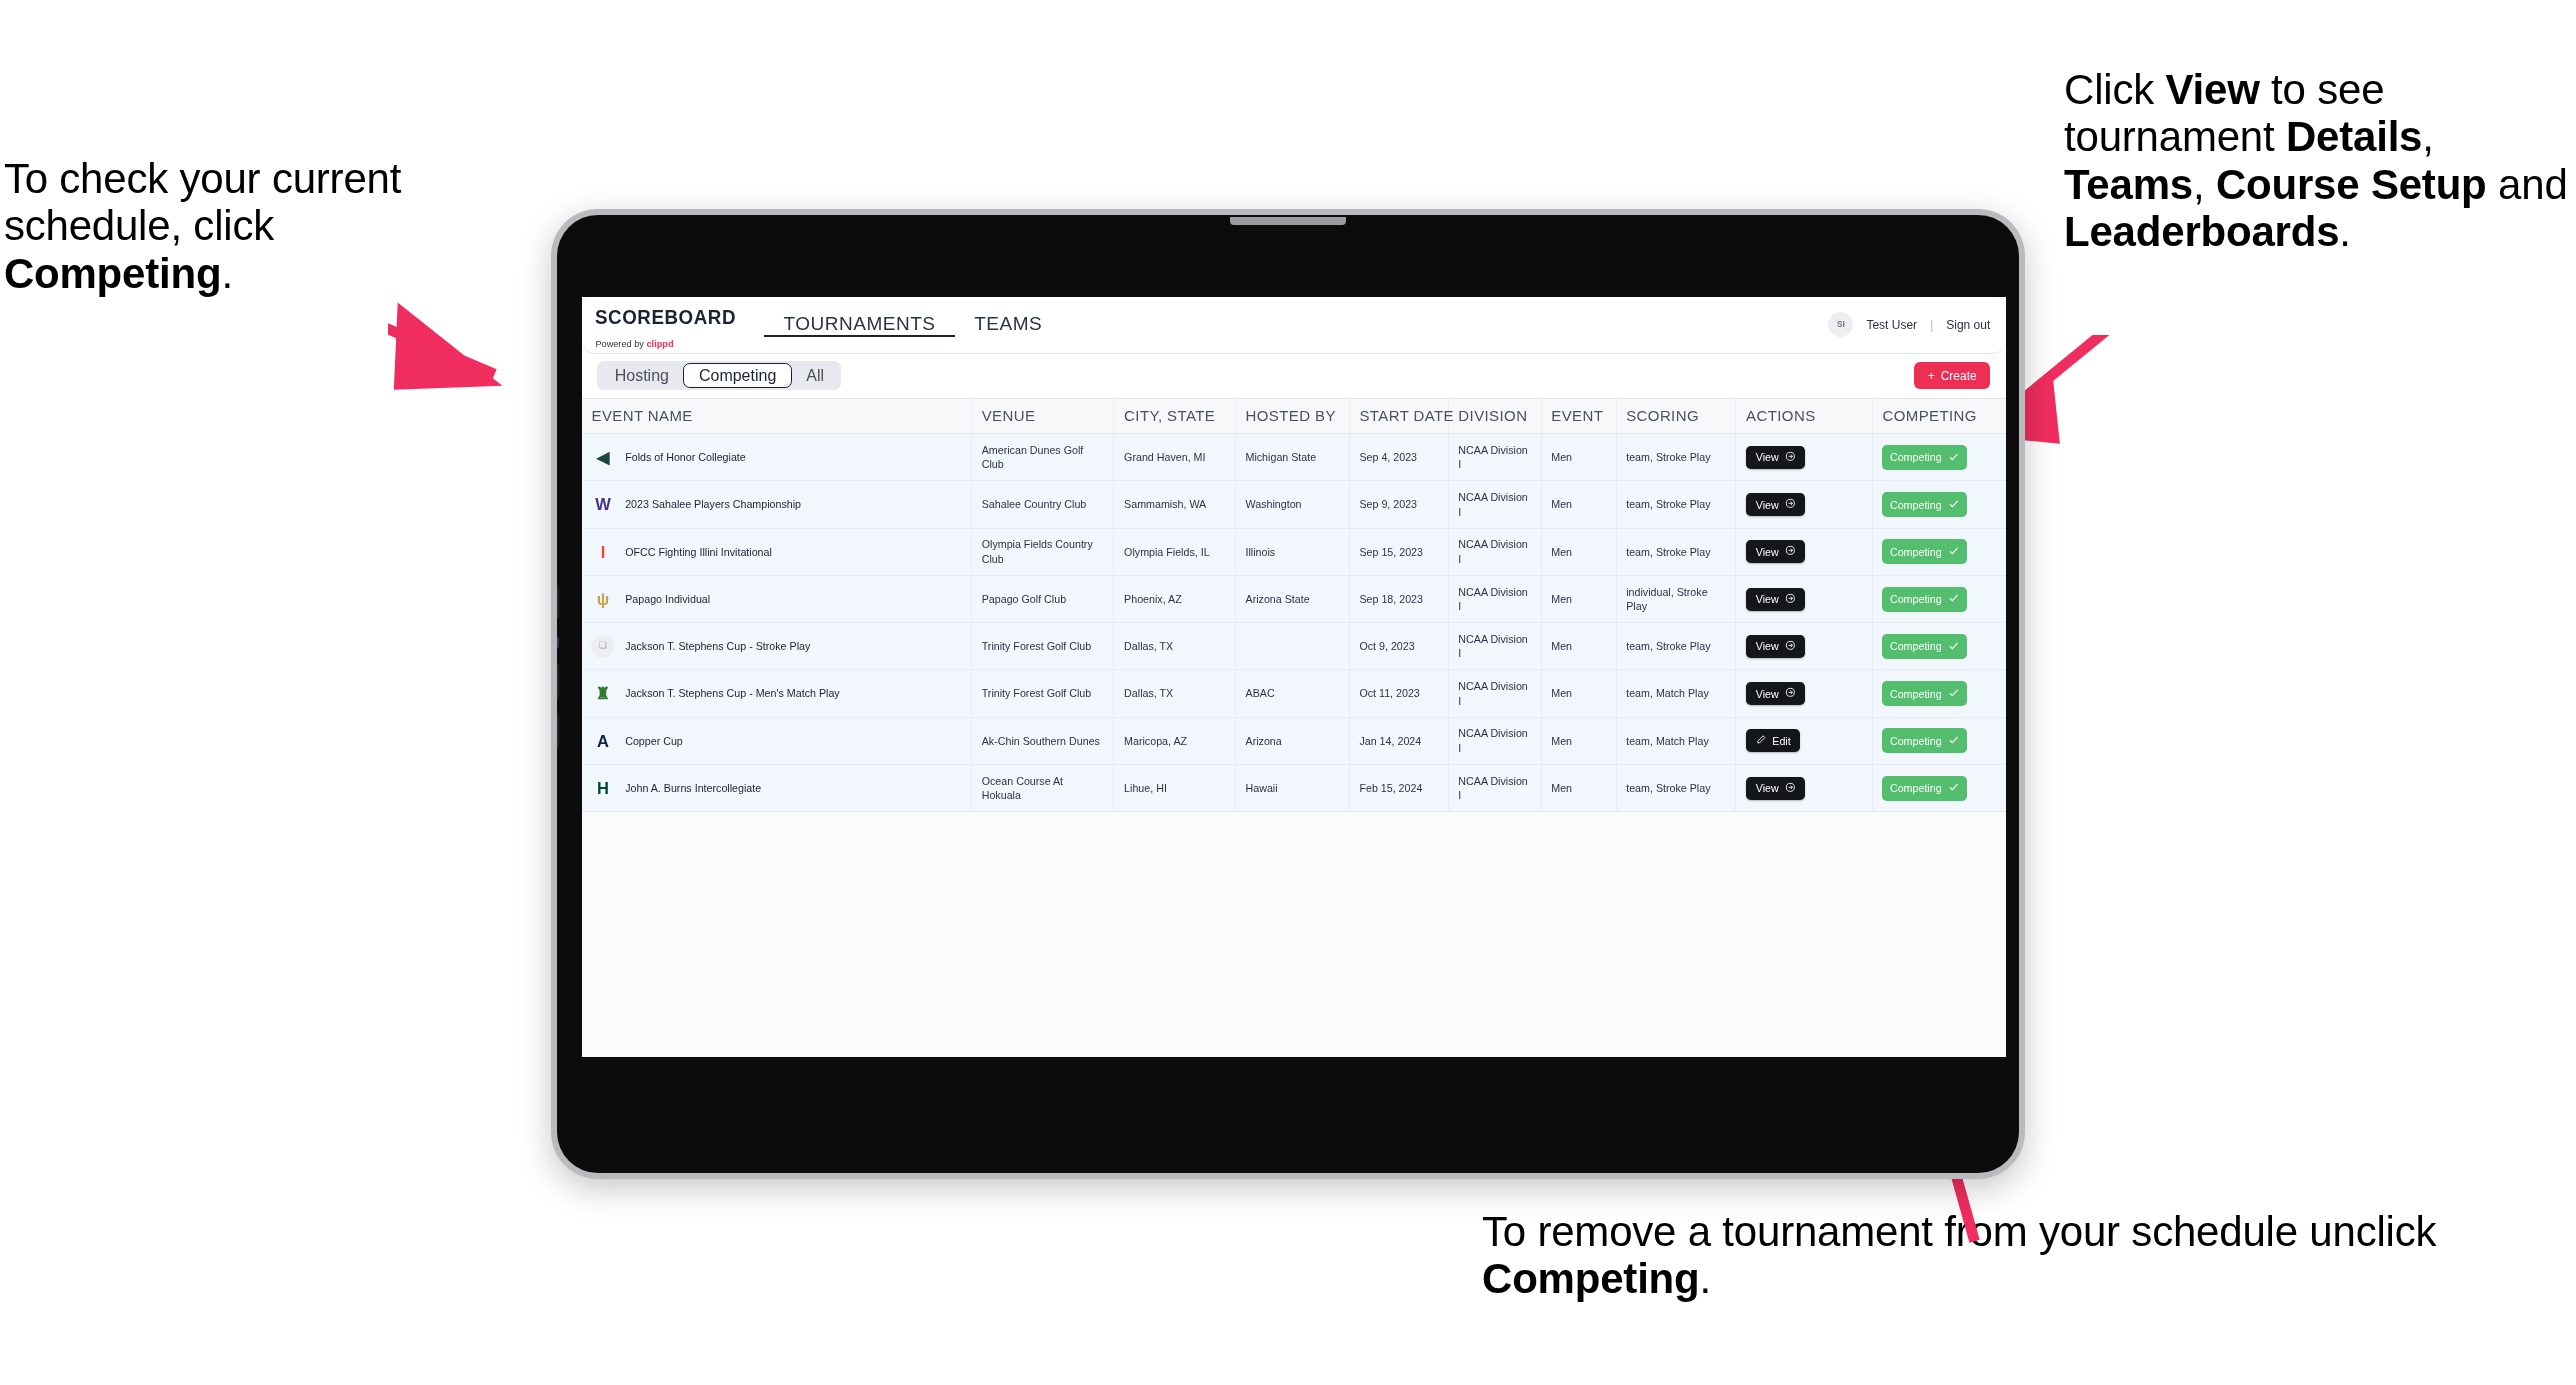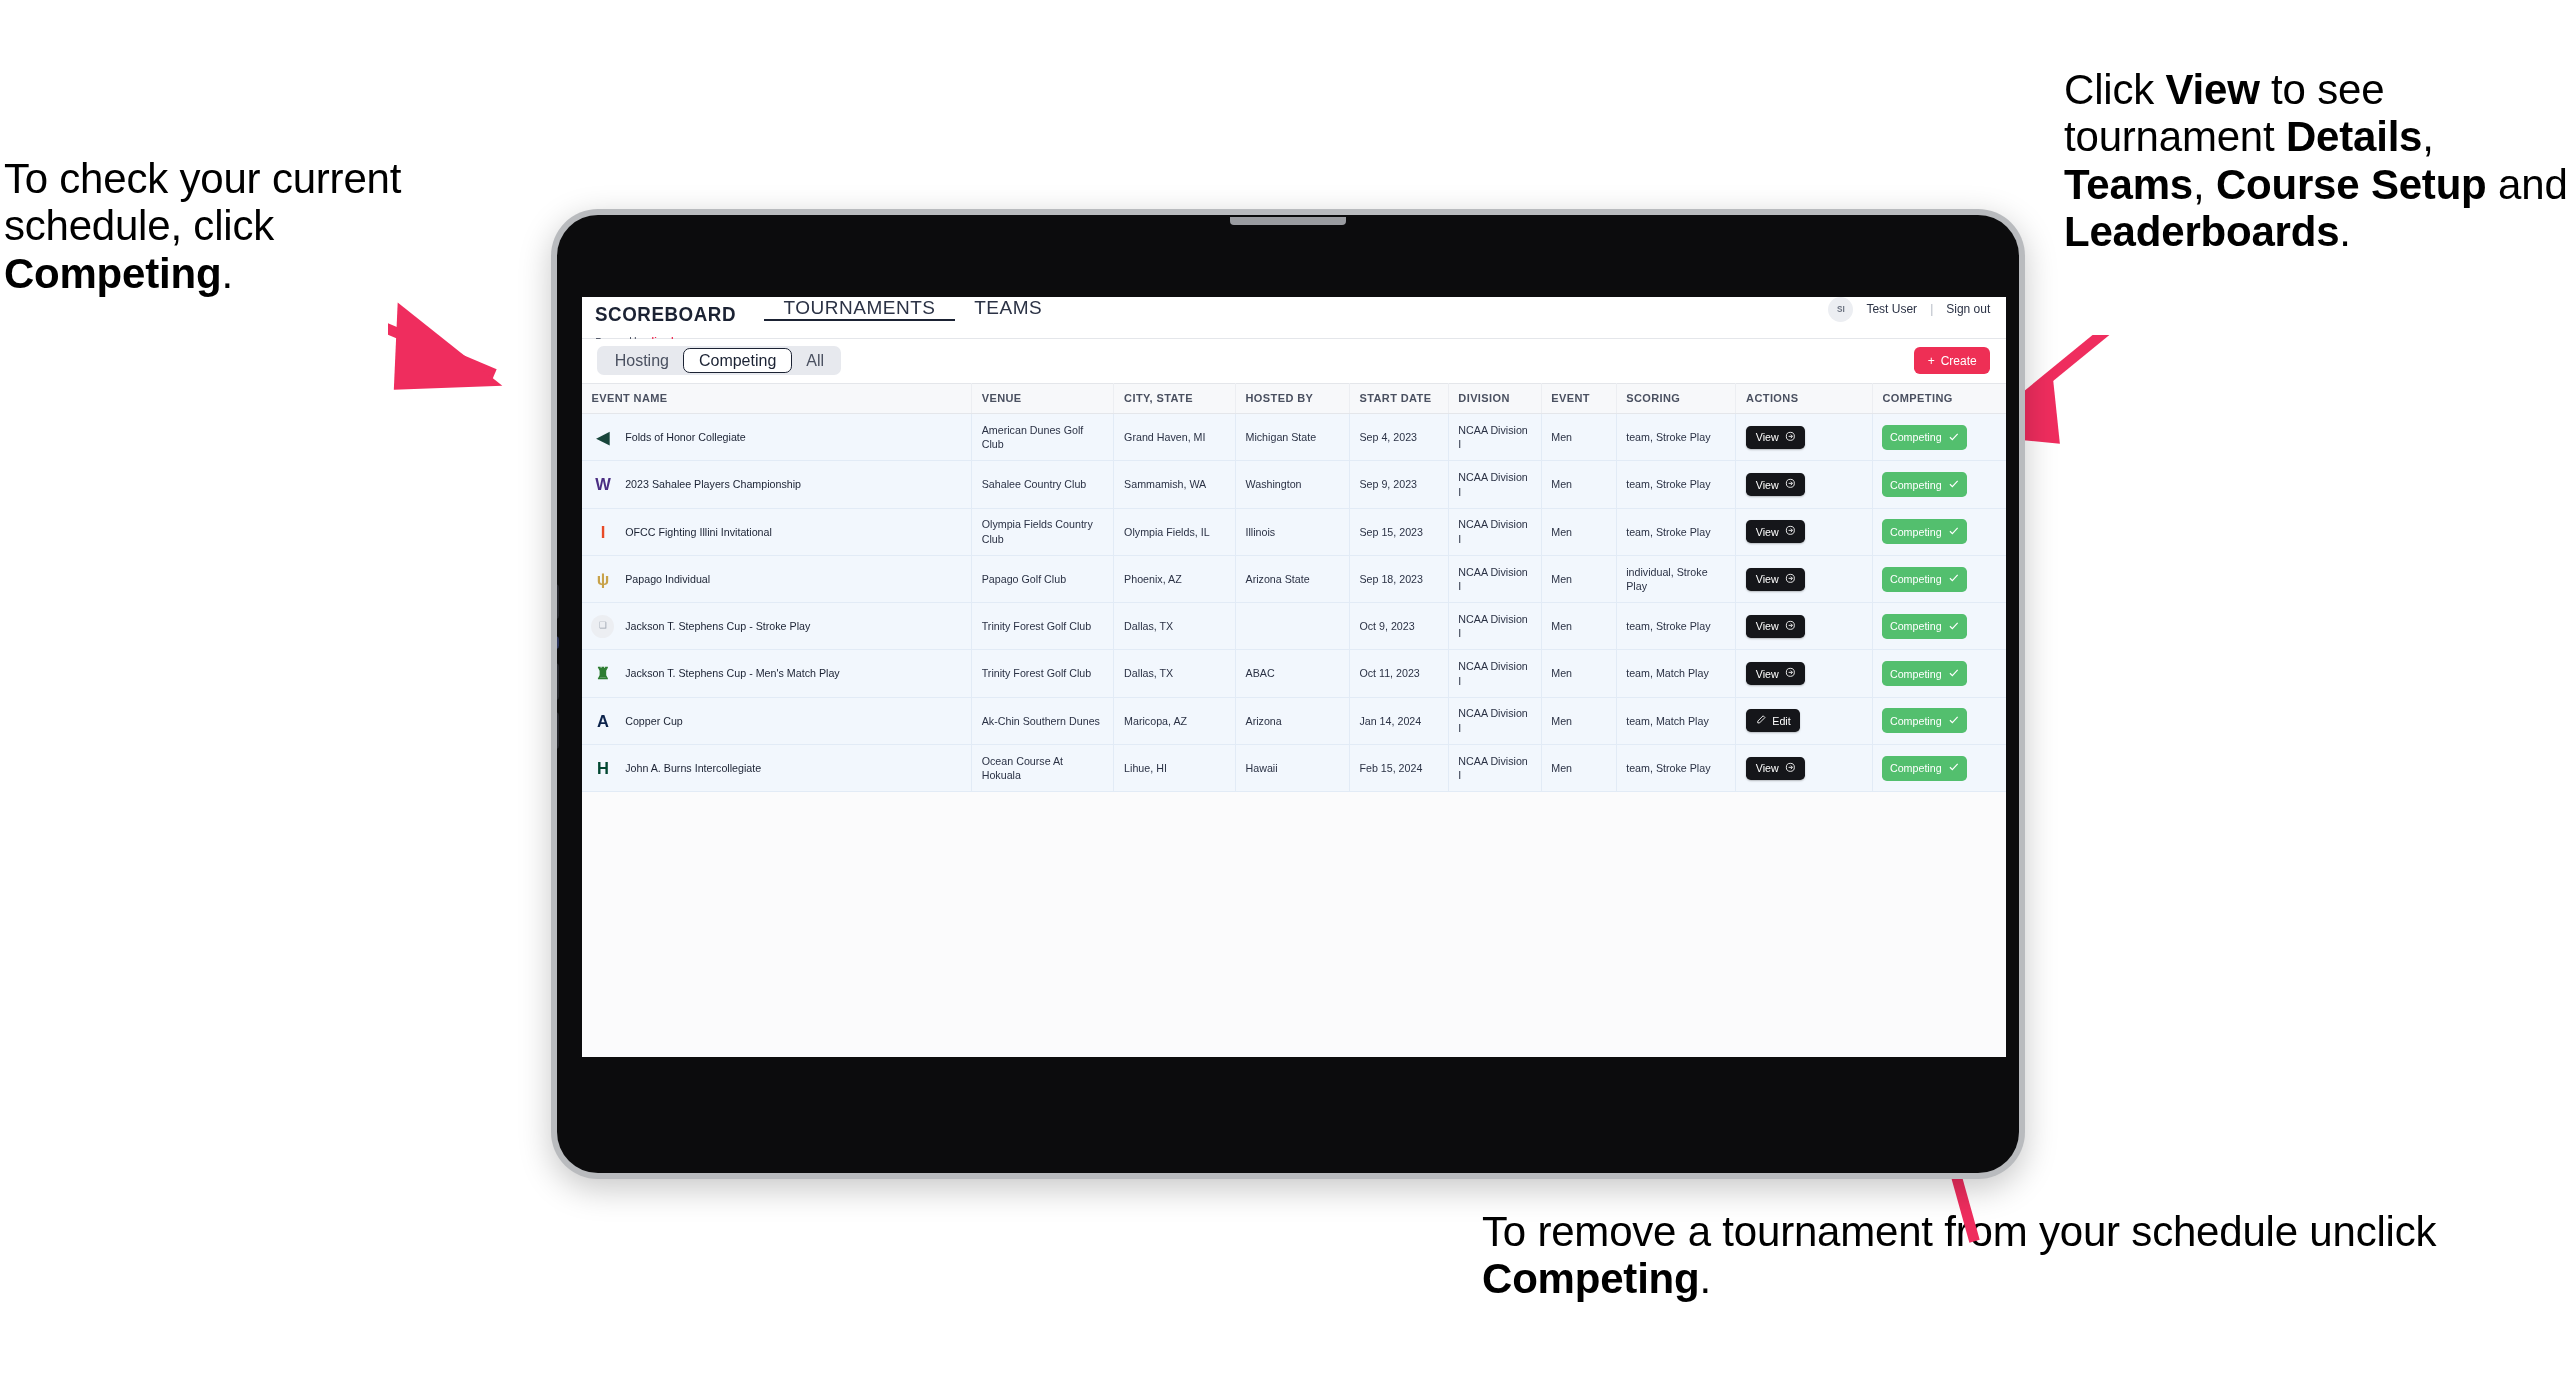--- a/index.html
+++ b/index.html
@@ -69,26 +69,27 @@
   #screen {
     position: absolute;
     left: 25px; top: 82px;
     width: 1424px; height: 760px;
     background: #fbfbfc;
     overflow: hidden;
   }
 
   
   #app-header {
-    height: 42px;
+    height: 57px;
     background: #ffffff;
     display: flex;
-    align-items: flex-start;
+    align-items: center;
     border-bottom: 1px solid #e4e6ea;
     position: relative;
+    border-radius: 14px;
   }
   #brand {
     padding: 5.8px 15.5px 0 13.6px;
     display: flex; flex-direction: column; justify-content: center;
     min-width: 145px;
   }
   #brand-name {
     font-family: "Liberation Sans Narrow", "Liberation Sans", sans-serif;
     font-weight: 700; font-size: 20.4px; letter-spacing: 0.6px;
     color: #1b2233;
@@ -159,21 +160,21 @@
     font-size: 12px; font-family: inherit;
     display: flex; align-items: center; gap: 5.8px;
     cursor: pointer;
   }
 
   
   #table-wrap { background: #fbfbfc; }
   table#grid { width: 100%; border-collapse: collapse; table-layout: fixed; }
   #grid thead th {
     background: #f7f8fa;
-    font-size: 11px; font-weight: 700;
+    font-size: 15px; font-weight: 400;
     color: #4a5060; letter-spacing: 0.4px;
     text-align: left;
     padding: 8.7px 9.7px;
     border-top: 1px solid #e4e6ea;
     border-bottom: 1px solid #e4e6ea;
     border-right: 1px solid #eceef2;
     white-space: nowrap;
   }
   #grid tbody td {
     background: #f2f7fd;

